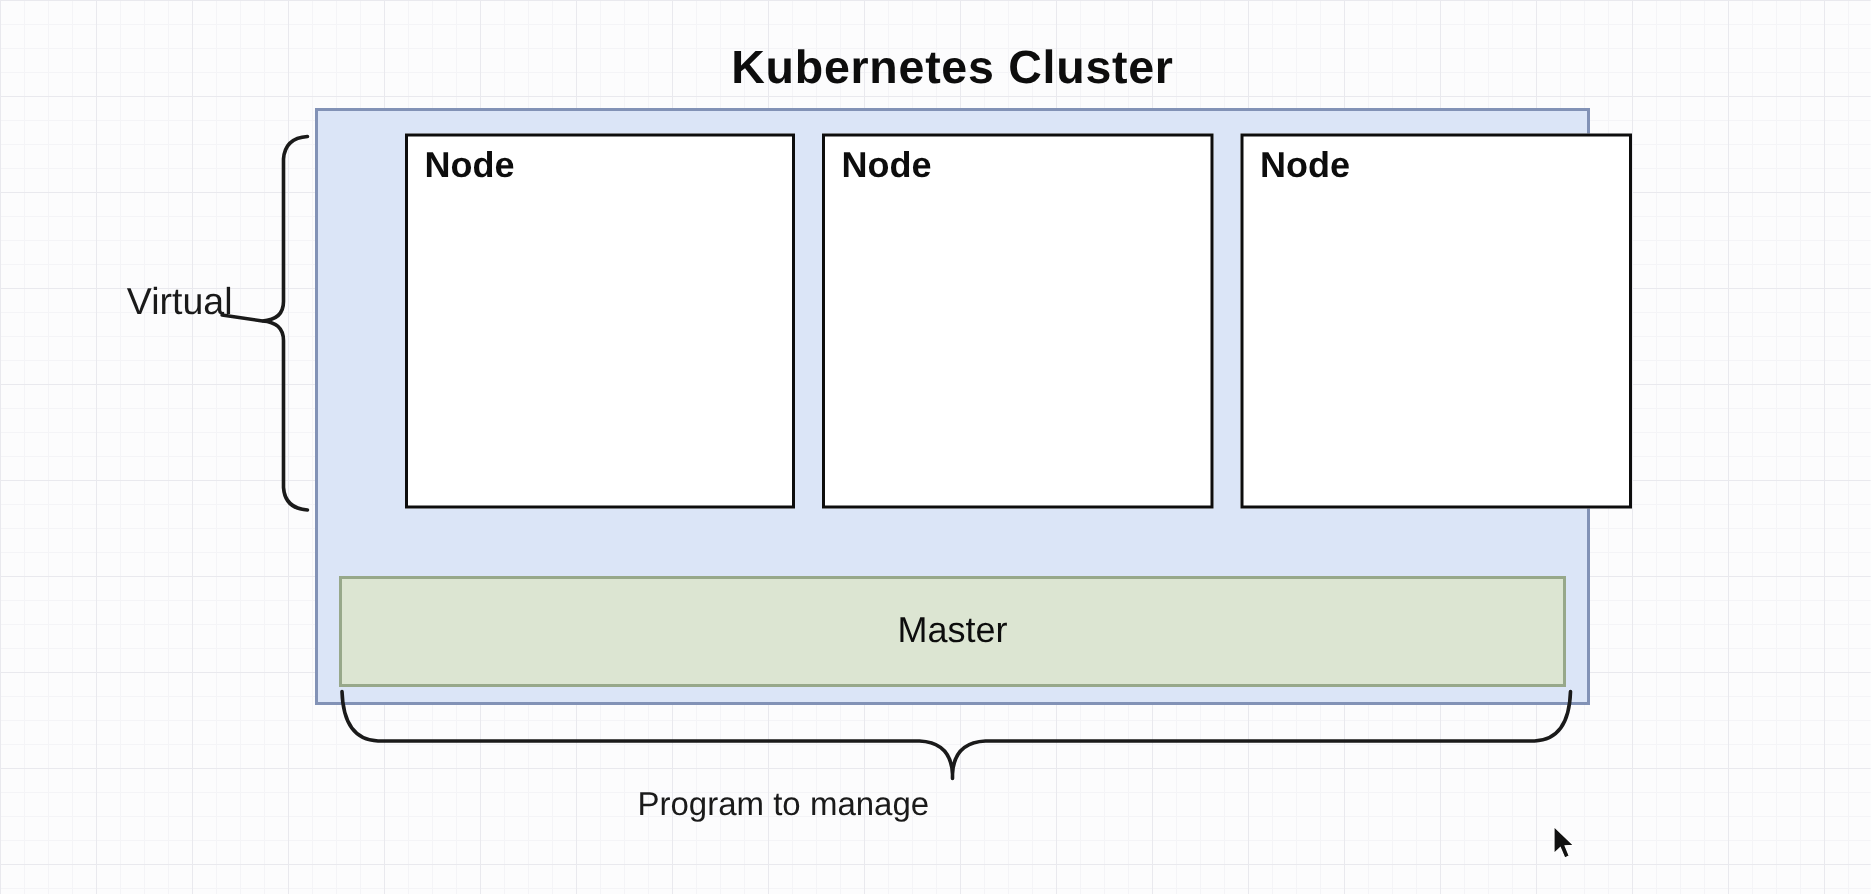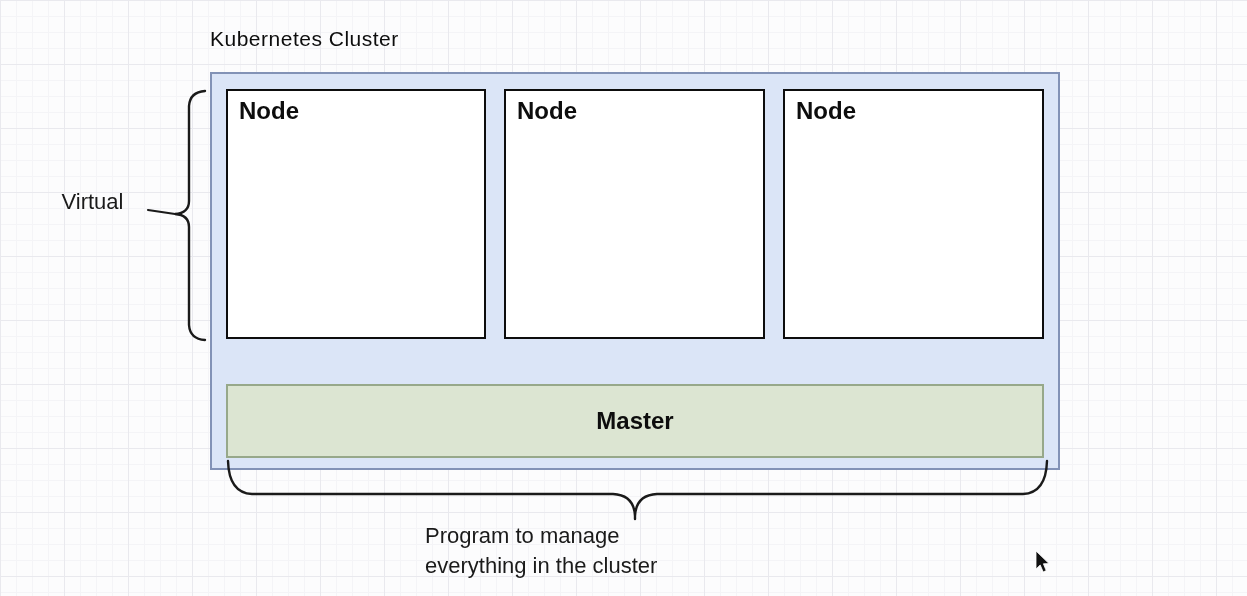--- a/index.html
+++ b/index.html
@@ -13,53 +13,54 @@
       linear-gradient(to right, #e9e9ee 1px, transparent 1px),
       linear-gradient(to bottom, #e9e9ee 1px, transparent 1px),
       linear-gradient(to right, #f4f4f7 1px, transparent 1px),
       linear-gradient(to bottom, #f4f4f7 1px, transparent 1px);
     background-size:64px 64px,64px 64px,16px 16px,16px 16px;
     color:#111;
   }
   .abs{position:absolute;box-sizing:border-box;}
   #title{
     left:210px;top:27px;width:850px;
-    text-align:left;
-    font-size:21px;font-weight:normal;
+    text-align:center;
+    font-size:31px;font-weight:bold;
     letter-spacing:0.5px;
     color:#0d0d0d;
   }
   #cluster-box{
     left:210px;top:72px;width:850px;height:398px;
     background:#dbe5f7;
     border:2px solid #8292b6;
   }
   .node-box{
     top:89px;width:261px;height:250px;
     background:#ffffff;
     border:2px solid #0d0d0d;
     padding:6px 0 0 11px;
     font-size:24px;font-weight:bold;
     color:#0d0d0d;
+    margin-left:44px;
   }
   #node-1{left:226px;width:260px;}
   #node-2{left:504px;}
   #node-3{left:783px;}
   #master-box{
     left:226px;top:384px;width:818px;height:74px;
     background:#dce5d2;
     border:2px solid #97a88a;
     display:flex;align-items:center;justify-content:center;
-    font-size:24px;font-weight:bold;
+    font-size:24px;font-weight:normal;
     color:#0d0d0d;
   }
   #vm-label{
     left:30px;top:187px;width:125px;
-    text-align:center;
-    font-size:22px;line-height:29px;
+    text-align:right;
+    font-size:25px;line-height:29px;
     color:#1a1a1a;
   }
   #bottom-label{
     left:425px;top:521px;width:420px;
     text-align:left;
     font-size:22px;line-height:30px;
     color:#1a1a1a;
   }
   #overlay{left:0;top:0;width:1247px;height:596px;pointer-events:none;}
 </style>
@@ -87,21 +88,20 @@
   <div id="master-box" class="abs">
     <span>Master</span>
   </div>
 
   <div id="vm-label" class="abs">
     <div>Virtual</div>
   </div>
 
   <div id="bottom-label" class="abs">
     <div>Program to manage</div>
-    <div>everything in the cluster</div>
   </div>
 
   <svg id="overlay" class="abs" width="1247" height="596" viewBox="0 0 1247 596">
 
     <path d="M 205 91 Q 190 92 189 106 L 189 201 Q 189 213 175 214 Q 189 215 189 227 L 189 325 Q 190 339 205 340" fill="none" stroke="#1a1a1a" stroke-width="2.4" stroke-linecap="round"></path>
 
     <path d="M 148 210 L 175 214" fill="none" stroke="#1a1a1a" stroke-width="2.2" stroke-linecap="round"></path>
 
     <path d="M 228 461 Q 229 493 252 494 L 613 494 Q 634 495 635 516 L 635 519 M 1047 461 Q 1046 493 1023 494 L 657 494 Q 636 495 635 516" fill="none" stroke="#1a1a1a" stroke-width="2.4" stroke-linecap="round"></path>
 

